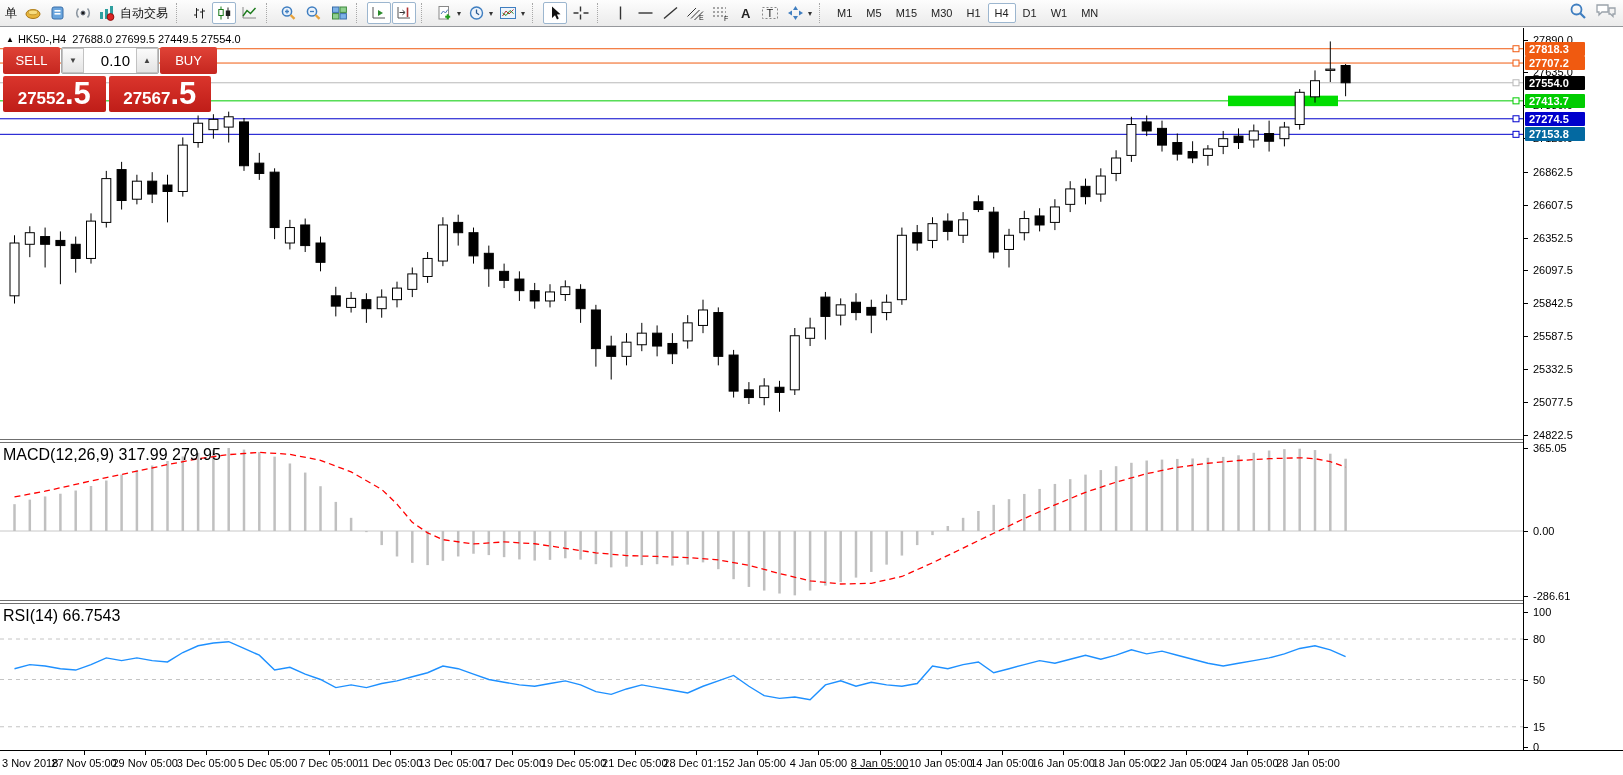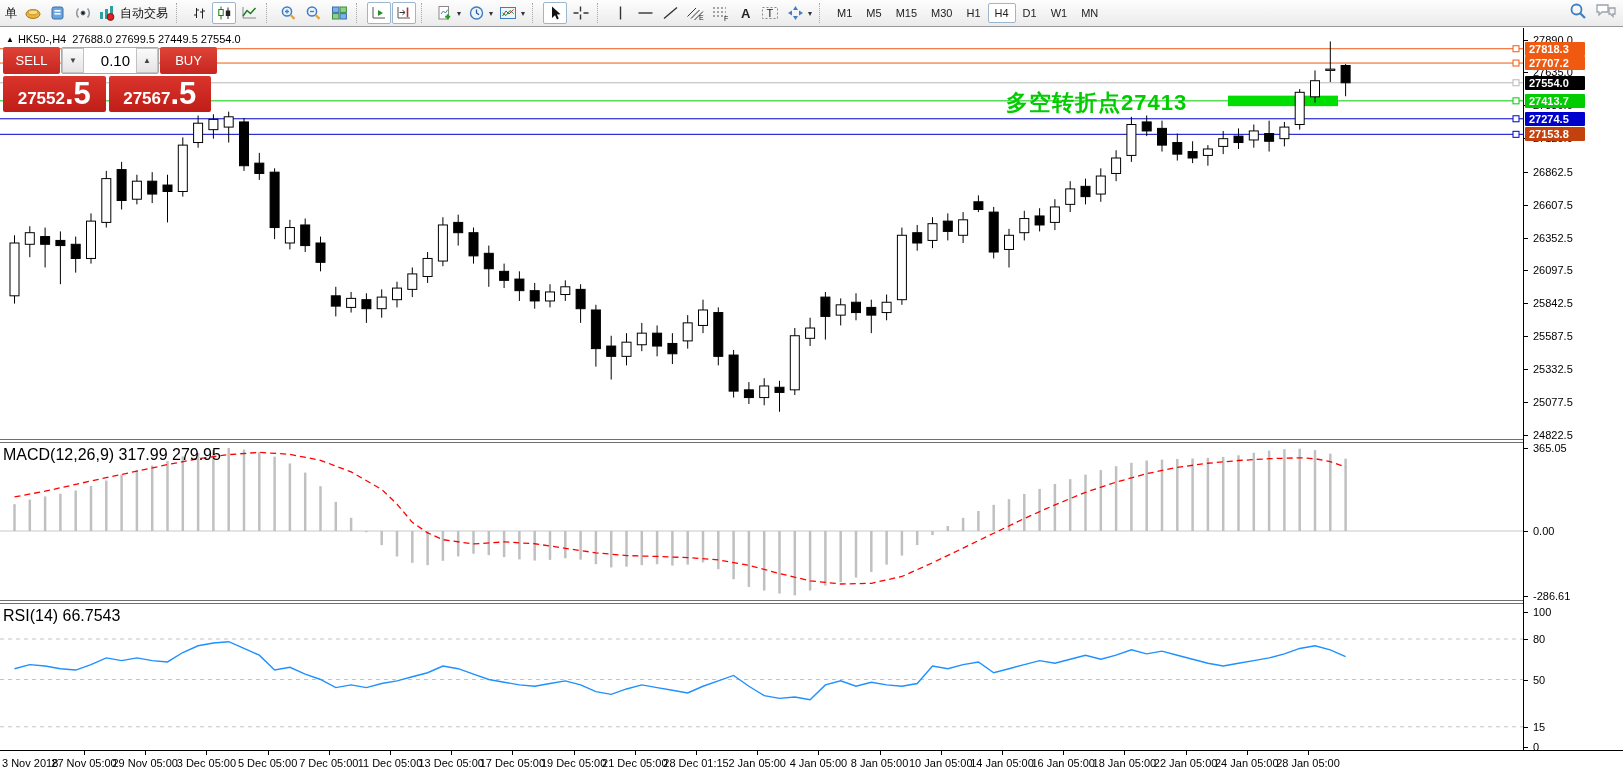--- a/index.html
+++ b/index.html
@@ -477,21 +477,20 @@
         <span class="tp-main">27552</span>
         <span class="tp-frac">.5</span>
       </div>
       <div class="tp-price">
         <span class="tp-main">27567</span>
         <span class="tp-frac">.5</span>
       </div>
     </div>
   </div>
 
-  <div id="annotation" style="color: rgb(0, 204, 0);">多空转折点27413</div>
 
   <div class="sep" style="top:439px"></div>
   <svg id="macd-svg" style="position:absolute;left:0;top:443px" width="1523" height="157" viewBox="0 443 1523 157">
       <line x1="0" y1="531" x2="1523" y2="531" stroke="#c8c8c8"></line>
       <g>
         <line x1="14.5" y1="531" x2="14.5" y2="504.17034" stroke="#c0c0c0" stroke-width="2.5"></line>
         <line x1="29.8" y1="531" x2="29.8" y2="499.62293999999997" stroke="#c0c0c0" stroke-width="2.5"></line>
         <line x1="45.1" y1="531" x2="45.1" y2="496.43976" stroke="#c0c0c0" stroke-width="2.5"></line>
         <line x1="60.400000000000006" y1="531" x2="60.400000000000006" y2="493.71132" stroke="#c0c0c0" stroke-width="2.5"></line>
         <line x1="75.7" y1="531" x2="75.7" y2="490.52814" stroke="#c0c0c0" stroke-width="2.5"></line>
@@ -613,21 +612,21 @@
       <div class="yl" style="top: 577px;">100</div>
       <div class="yl" style="top: 604px;">80</div>
       <div class="yl" style="top: 644.5px;">50</div>
       <div class="yl" style="top: 691.75px;">15</div>
       <div class="yl" style="top: 712px;">0</div>
       <div class="badge" style="top: 13.735px; background: rgb(240, 90, 16);">27818.3</div>
       <div class="badge" style="top: 28.0446px; background: rgb(240, 90, 16);">27707.2</div>
       <div class="badge" style="top: 47.7768px; background: rgb(0, 0, 0);">27554.0</div>
       <div class="badge" style="top: 65.8474px; background: rgb(0, 204, 0);">27413.7</div>
       <div class="badge" style="top: 83.7764px; background: rgb(0, 0, 204);">27274.5</div>
-      <div class="badge" style="top: 99.3226px; background: #c2410c;">27153.8</div>
+      <div class="badge" style="top: 99.3226px; background: #0369a1;">27153.8</div>
     </div>
   <div id="time-axis">
       <div class="tl first" style="left: 2px;">3 Nov 2018</div>
       <div class="ttick" style="left: 84px;"></div>
       <div class="tl" style="left: 84px;">27 Nov 05:00</div>
       <div class="ttick" style="left: 145.2px;"></div>
       <div class="tl" style="left: 145.2px;">29 Nov 05:00</div>
       <div class="ttick" style="left: 206.4px;"></div>
       <div class="tl" style="left: 206.4px; text-align: center;">3 Dec 05:00</div>
       <div class="ttick" style="left: 267.6px;"></div>
@@ -644,21 +643,21 @@
       <div class="tl" style="left: 573.6px;">19 Dec 05:00</div>
       <div class="ttick" style="left: 634.8px;"></div>
       <div class="tl" style="left: 634.8px;">21 Dec 05:00</div>
       <div class="ttick" style="left: 696px;"></div>
       <div class="tl" style="left: 696px;">28 Dec 01:15</div>
       <div class="ttick" style="left: 757.2px;"></div>
       <div class="tl" style="left: 757.2px;">2 Jan 05:00</div>
       <div class="ttick" style="left: 818.4px;"></div>
       <div class="tl" style="left: 818.4px;">4 Jan 05:00</div>
       <div class="ttick" style="left: 879.6px;"></div>
-      <div class="tl" style="left: 879.6px;">8 Jan 05:00</div>
+      <div class="tl" style="left: 879.6px; text-decoration: underline;">8 Jan 05:00</div>
       <div class="ttick" style="left: 940.8px;"></div>
       <div class="tl" style="left: 940.8px;">10 Jan 05:00</div>
       <div class="ttick" style="left: 1002px;"></div>
       <div class="tl" style="left: 1002px;">14 Jan 05:00</div>
       <div class="ttick" style="left: 1063.2px;"></div>
       <div class="tl" style="left: 1063.2px;">16 Jan 05:00</div>
       <div class="ttick" style="left: 1124.4px;"></div>
       <div class="tl" style="left: 1124.4px;">18 Jan 05:00</div>
       <div class="ttick" style="left: 1185.6px;"></div>
       <div class="tl" style="left: 1185.6px;">22 Jan 05:00</div>

